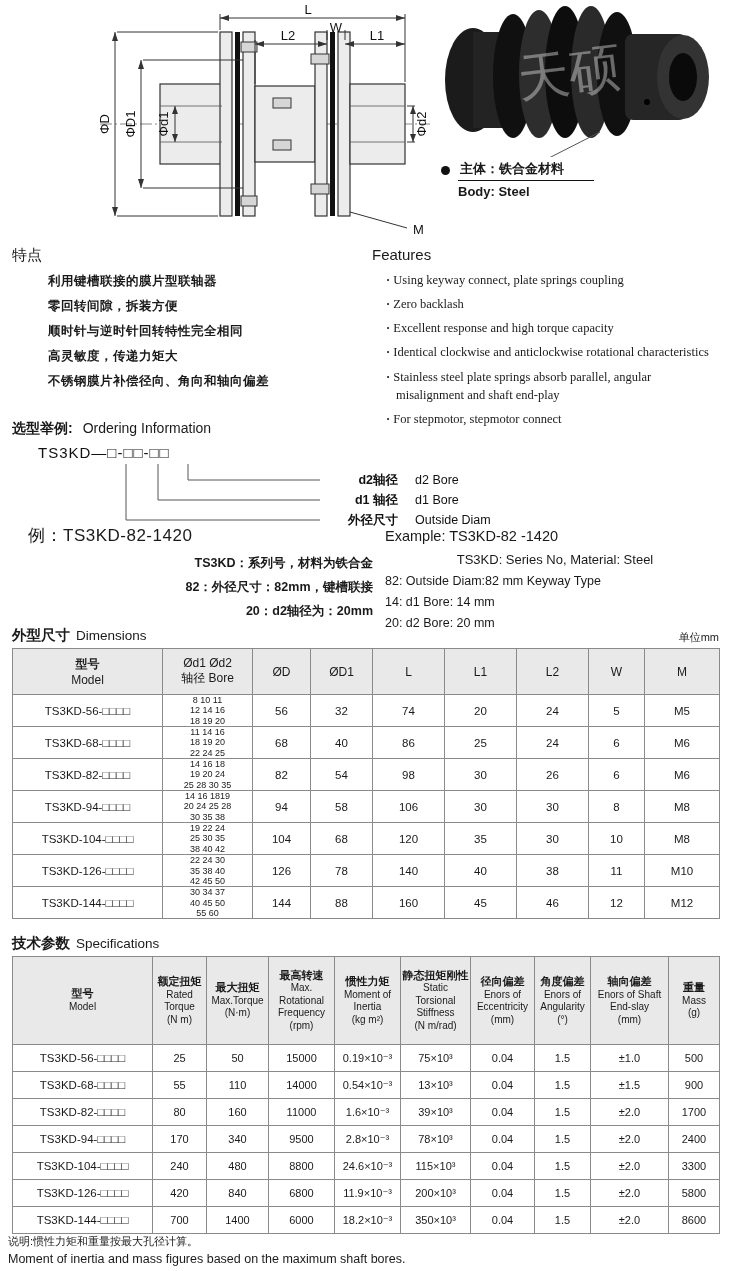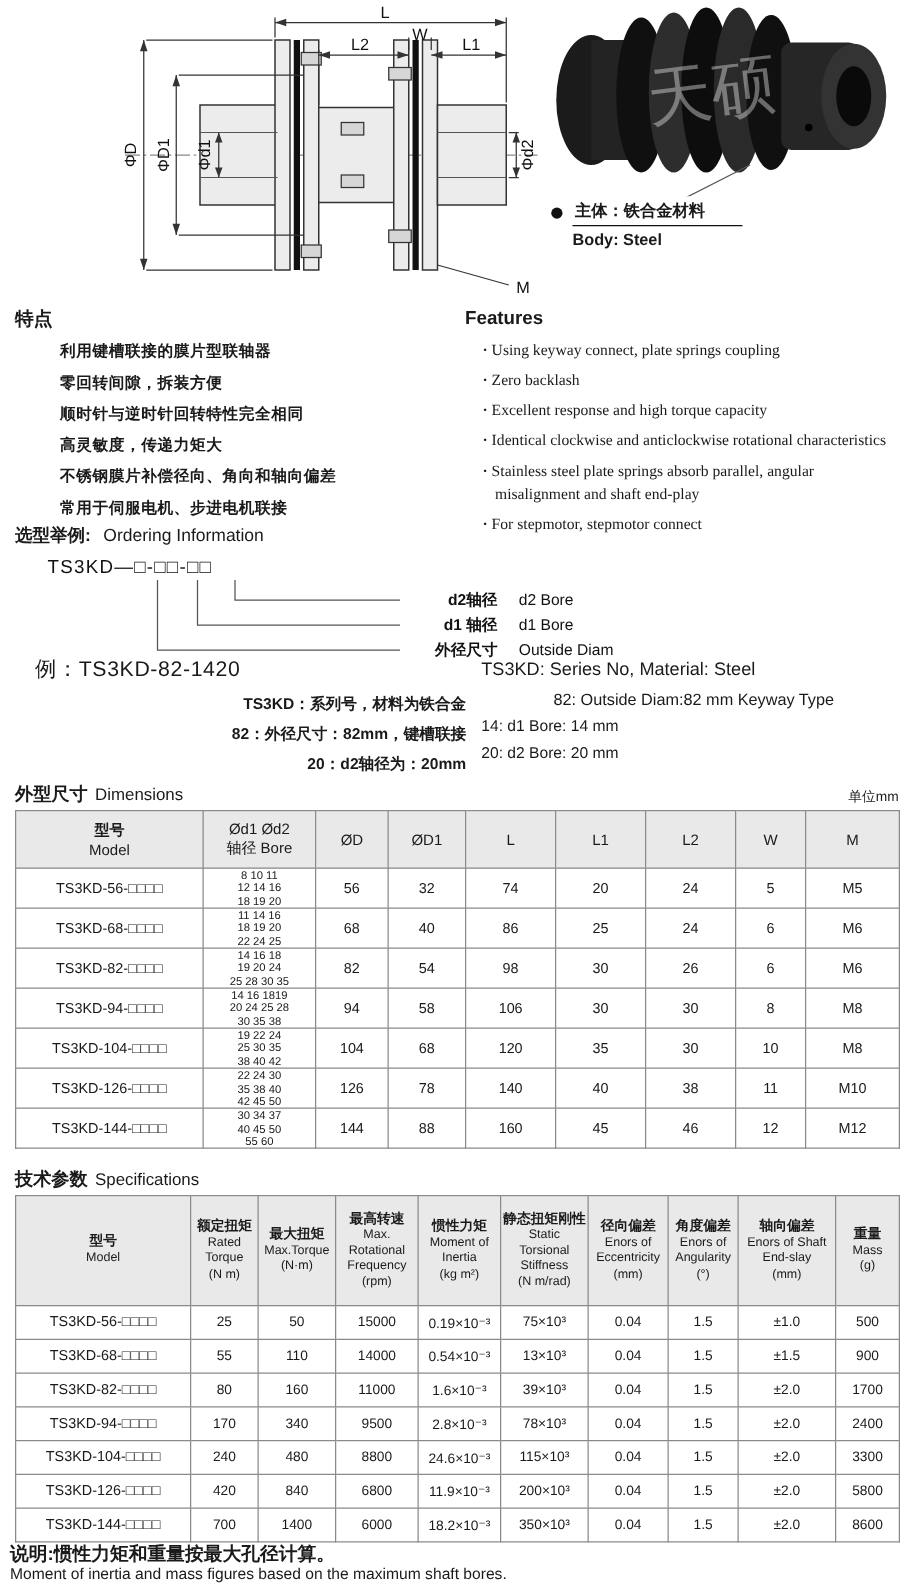--- a/index.html
+++ b/index.html
@@ -16,21 +16,21 @@
   #photo   { left:425px; top:2px; width:300px; height:240px; }
   .photo-caption { position:absolute; left:16px; top:158px; font-size:13px; font-weight:bold; }
   .photo-caption .cap-row { display:flex; align-items:center; gap:8px; }
   .photo-caption .dot { width:9px; height:9px; background:#111; border-radius:50%; display:inline-block; }
   .photo-caption .cap-cn { border-bottom:1.5px solid #111; padding:0 30px 2px 2px; }
   .photo-caption .cap-en { margin:3px 0 0 17px; }
 
   
   #features-cn { left:12px; top:246px; width:360px; }
   #features-en { left:372px; top:246px; width:344px; }
-  .sec-title { font-size:15px; font-weight:bold; margin-bottom:8px; }
+  .sec-title { font-size:15px; font-weight:normal; margin-bottom:8px; }
   #features-cn ul, #features-en ul { list-style:none; }
   #features-cn li { margin:0 0 8px 36px; font-size:12.5px; font-weight:bold; letter-spacing:.5px; }
   #features-en li { margin:0 0 6px 14px; font-size:12.5px; line-height:1.45; padding-left:10px; text-indent:-10px;font-family:Liberation Serif, serif; }
   #features-en li::before { content:"· "; font-weight:bold; }
 
   
   #ordering-head { left:12px; top:420px; font-size:14px; font-weight:bold; }
   #ordering-head .en { font-weight:normal; margin-left:10px; font-size:14px; }
   #ordering-diagram { left:20px; top:440px; width:700px; height:88px; }
 
@@ -59,21 +59,21 @@
   #dims-table th { font-size:12px; height:46px; }
   #dims-table td { font-size:11.5px; height:32px; }
   #dims-table td.bore { font-size:9px; line-height:1.15;margin-left:12px; }
   #dims-table .hdr-cn { font-weight:bold; font-size:12px; display:block; }
   #specs-table th { font-size:10px; height:88px; line-height:1.25; padding:2px 1px; }
   #specs-table th .hcn { font-weight:bold; font-size:11px; display:block; }
   #specs-table td { font-size:11px; height:27px; }
   td.model, #specs-table td:first-child { font-size:11.5px; }
 
   
-  #note-cn { left:8px; top:1234px; font-size:15px; font-weight:bold; }
+  #note-cn { left:8px; top:1234px; font-size:11px; font-weight:normal; }
   #note-en { left:8px; top:1252px; font-size:12.5px; }
 
   svg text { font-family:"Liberation Sans","DejaVu Sans",sans-serif; }
 </style>
 </head>
 <body>
 
 <div class="abs" id="drawing">
   <svg width="430" height="240" viewBox="0 0 430 240">
 
@@ -189,21 +189,20 @@
 </div>
 
 <div class="abs" id="features-cn">
   <div class="sec-title">特点</div>
   <ul>
     <li>利用键槽联接的膜片型联轴器</li>
     <li>零回转间隙，拆装方便</li>
     <li>顺时针与逆时针回转特性完全相同</li>
     <li>高灵敏度，传递力矩大</li>
     <li>不锈钢膜片补偿径向、角向和轴向偏差</li>
-    <li>常用于伺服电机、步进电机联接</li>
   </ul>
 </div>
 <div class="abs" id="features-en">
   <div class="sec-title">Features</div>
   <ul>
     <li>Using keyway connect, plate springs coupling</li>
     <li>Zero backlash</li>
     <li>Excellent response and high torque capacity</li>
     <li>Identical clockwise and anticlockwise rotational characteristics</li>
     <li>Stainless steel plate springs absorb parallel, angular misalignment and shaft end-play</li>
@@ -233,20 +232,21 @@
   </svg>
 </div>
 
 <div class="abs" id="example-cn">
   <div class="ex-title">例：TS3KD-82-1420</div>
   <div class="ex-line">TS3KD：系列号，材料为铁合金</div>
   <div class="ex-line">82：外径尺寸：82mm，键槽联接</div>
   <div class="ex-line">20：d2轴径为：20mm</div>
 </div>
 <div class="abs" id="example-en">
+  <div class="ex-line">Example: TS3KD-82 -1420</div>
   <div class="ex-line">TS3KD: Series No, Material: Steel</div>
   <div class="ex-line">82: Outside Diam:82 mm Keyway Type</div>
   <div class="ex-line">14: d1 Bore: 14 mm</div>
   <div class="ex-line">20: d2 Bore: 20 mm</div>
 </div>
 
 <div class="abs tbl-head" id="dims-head">
   <div><span class="t-cn">外型尺寸</span><span class="t-en">Dimensions</span></div>
   <div class="t-unit">单位mm</div>
 </div>

